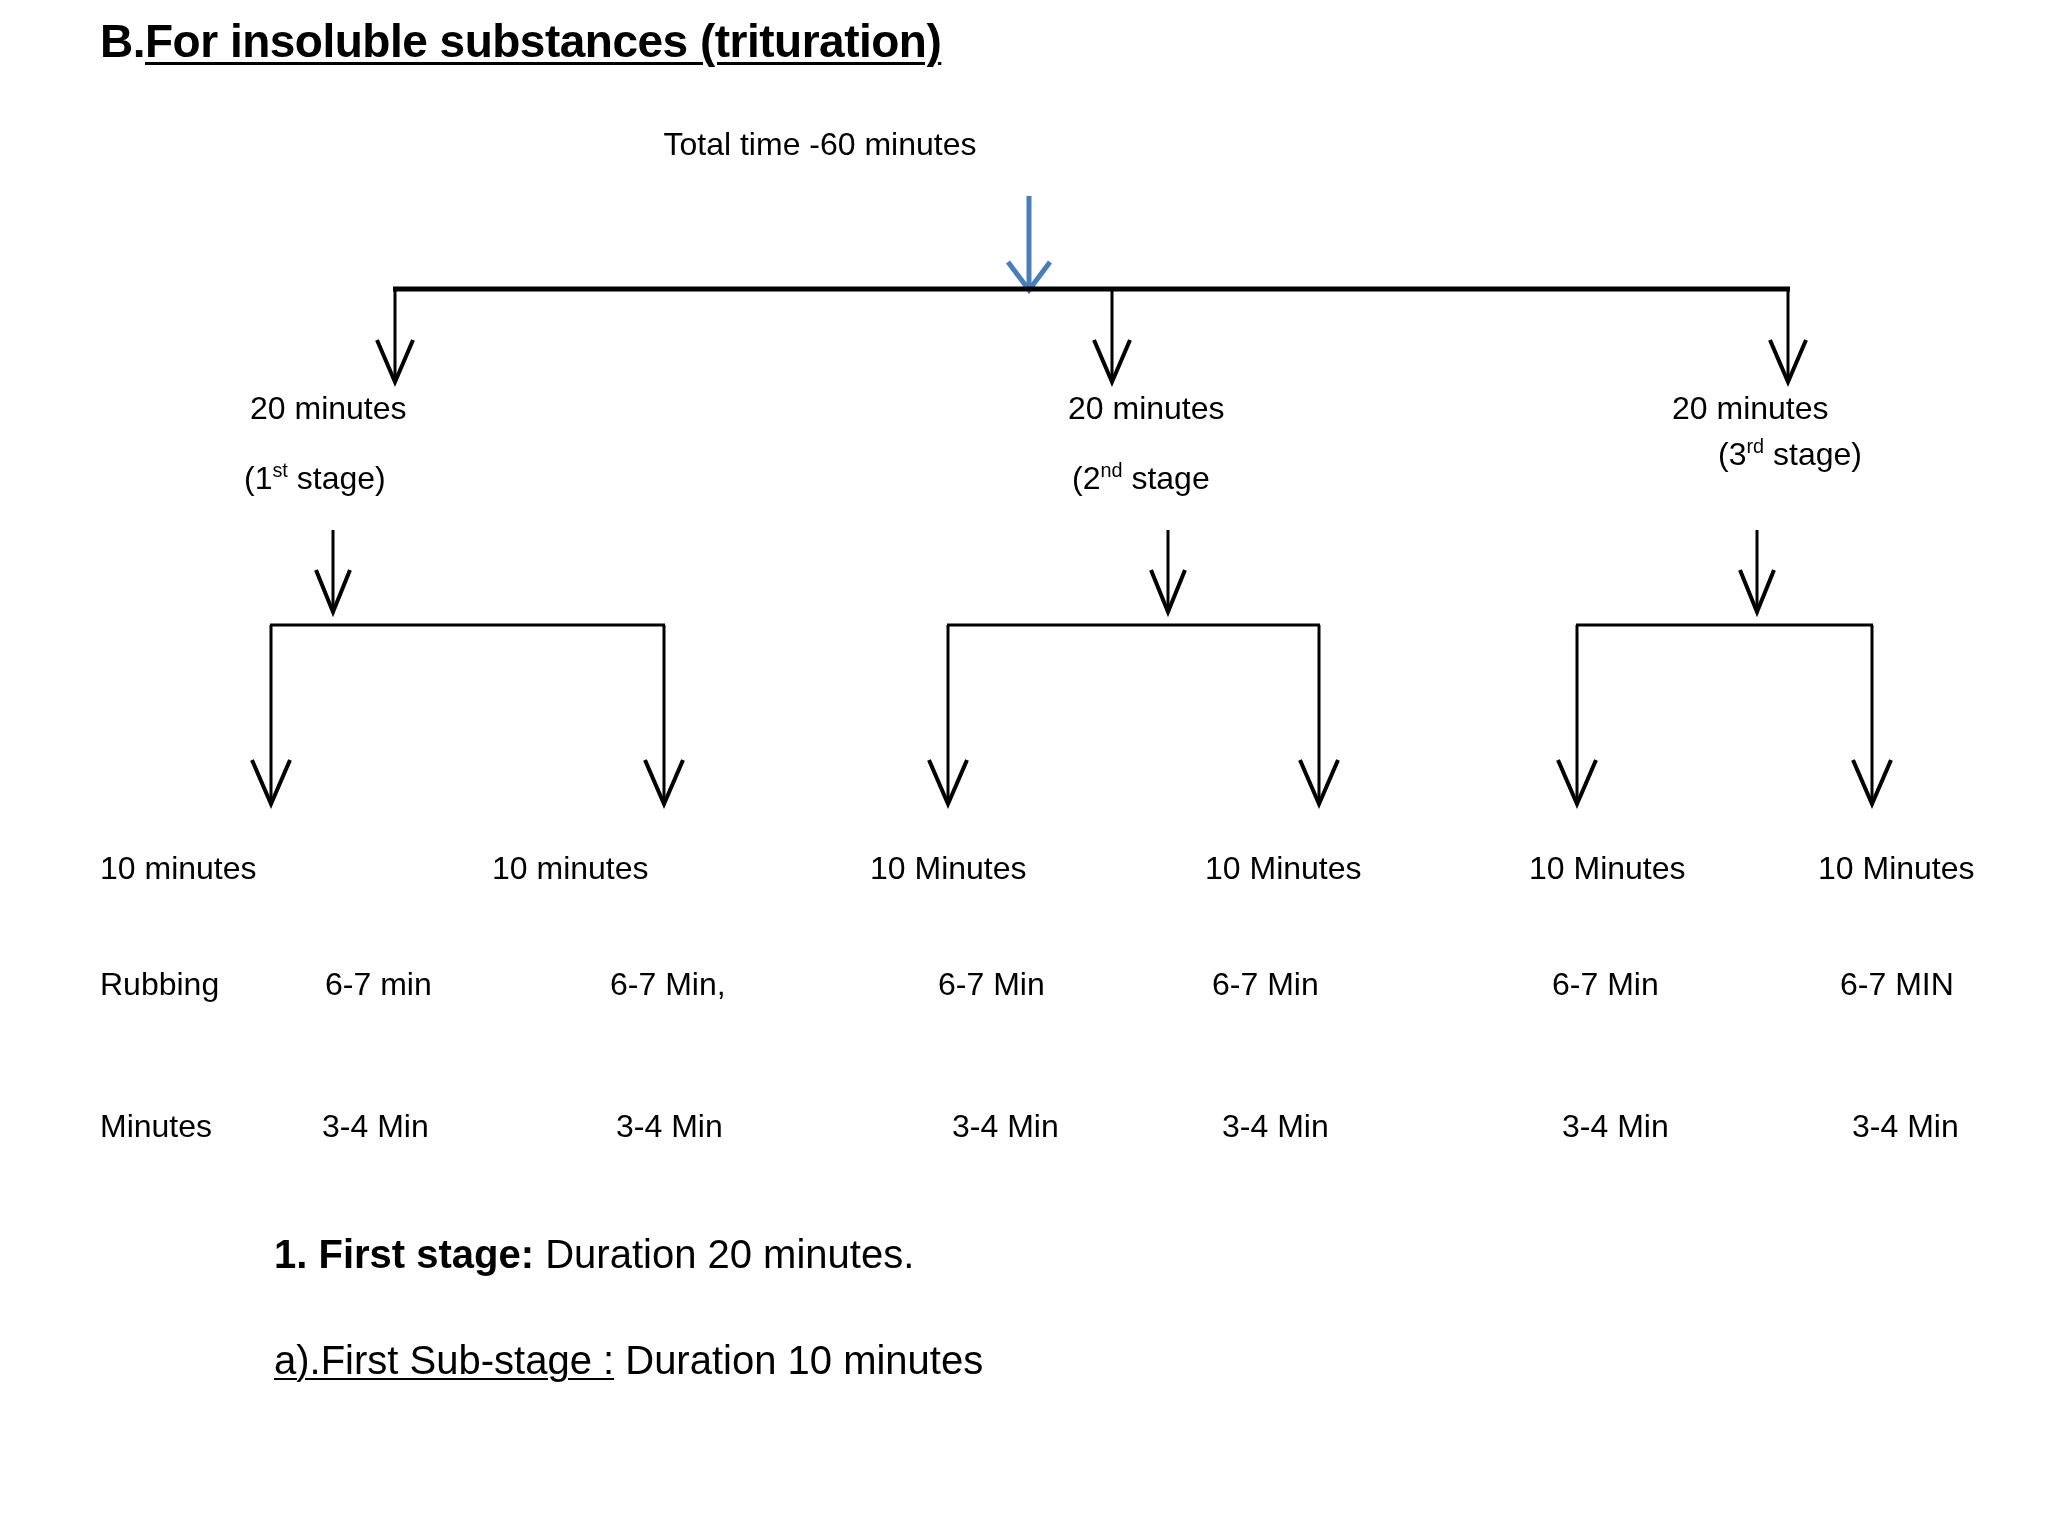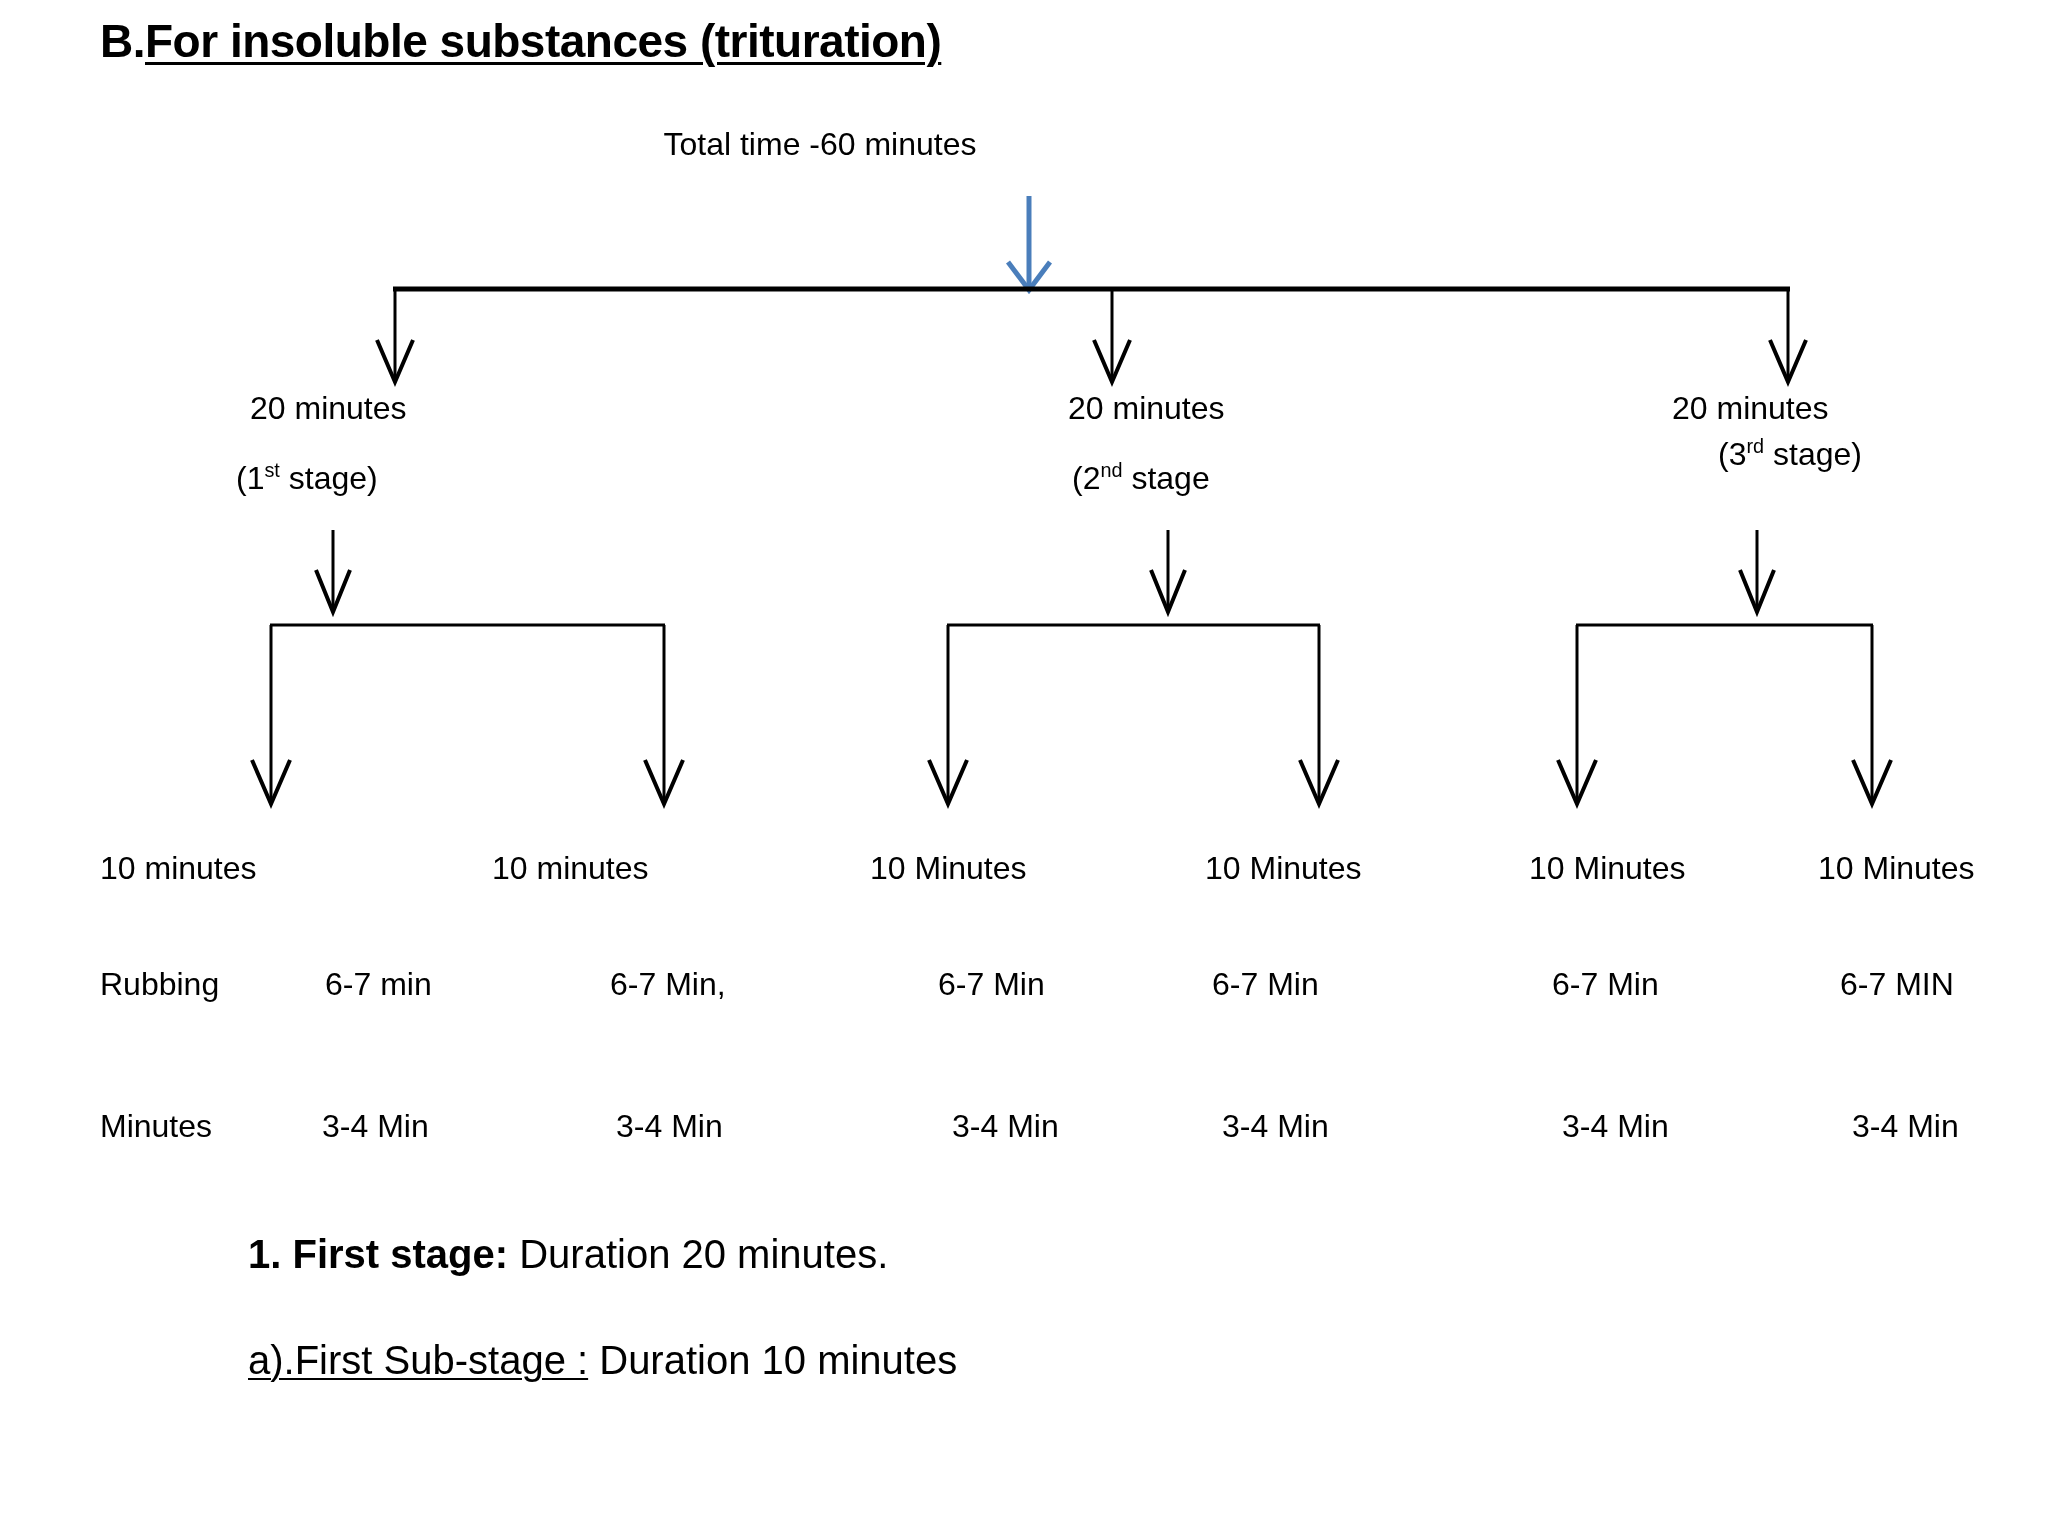--- a/index.html
+++ b/index.html
@@ -60,20 +60,21 @@
     width: 2063px;
     height: 1525px;
     pointer-events: none;
   }
   
   .note {
     position: absolute;
     white-space: nowrap;
     font-family: "Liberation Sans", sans-serif;
     font-size: 40px;
+    margin-left: 26px;
   }
   .note b { font-weight: bold; }
   .note .uline {
     text-decoration: underline;
     text-underline-offset: 4px;
     text-decoration-thickness: 2px;
   }
 </style>
 </head>
 <body>
@@ -131,21 +132,21 @@
       <polyline points="1740,570 1757,612 1774,570" fill="none" stroke="#000" stroke-width="4"></polyline>
       <line x1="1576" y1="625" x2="1873" y2="625" stroke="#000" stroke-width="3"></line>
       <line x1="1577" y1="625" x2="1577" y2="800" stroke="#000" stroke-width="3"></line>
       <polyline points="1558,760 1577,804 1596,760" fill="none" stroke="#000" stroke-width="4"></polyline>
       <line x1="1872" y1="625" x2="1872" y2="800" stroke="#000" stroke-width="3"></line>
       <polyline points="1853,760 1872,804 1891,760" fill="none" stroke="#000" stroke-width="4"></polyline>
     </g>
   </svg>
 
   <div class="txt" style="left:250px; top:392px;">20 minutes</div>
-  <div class="txt" style="left:236px; top:462px;"><span>(1</span><span class="sup">st</span><span> stage)</span></div>
+  <div class="txt" style="left:244px; top:462px;"><span>(1</span><span class="sup">st</span><span> stage)</span></div>
 
   <div class="txt" style="left:1068px; top:392px;">20 minutes</div>
   <div class="txt" style="left:1072px; top:462px;"><span>(2</span><span class="sup">nd</span><span> stage</span></div>
 
   <div class="txt" style="left:1672px; top:392px;">20 minutes</div>
   <div class="txt" style="left:1718px; top:438px;"><span>(3</span><span class="sup">rd</span><span> stage)</span></div>
 
   <div class="txt" style="left:100px; top:852px;">10 minutes</div>
   <div class="txt" style="left:492px; top:852px;">10 minutes</div>
   <div class="txt" style="left:870px; top:852px;">10 Minutes</div>

